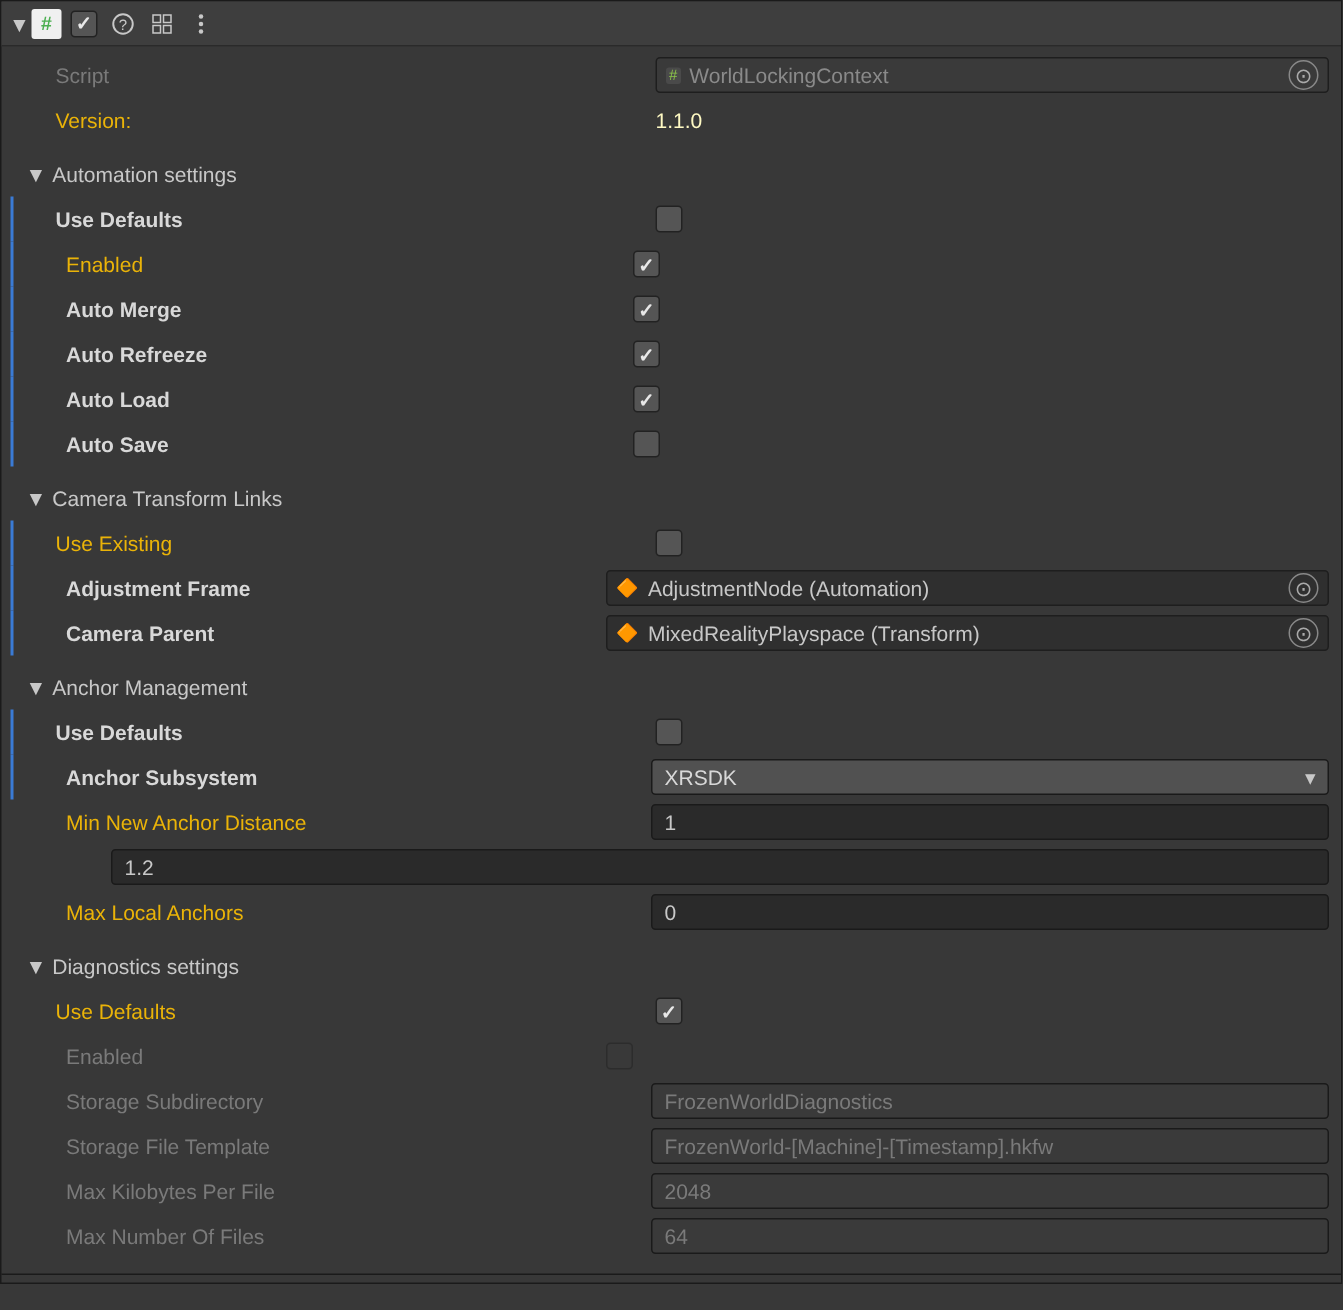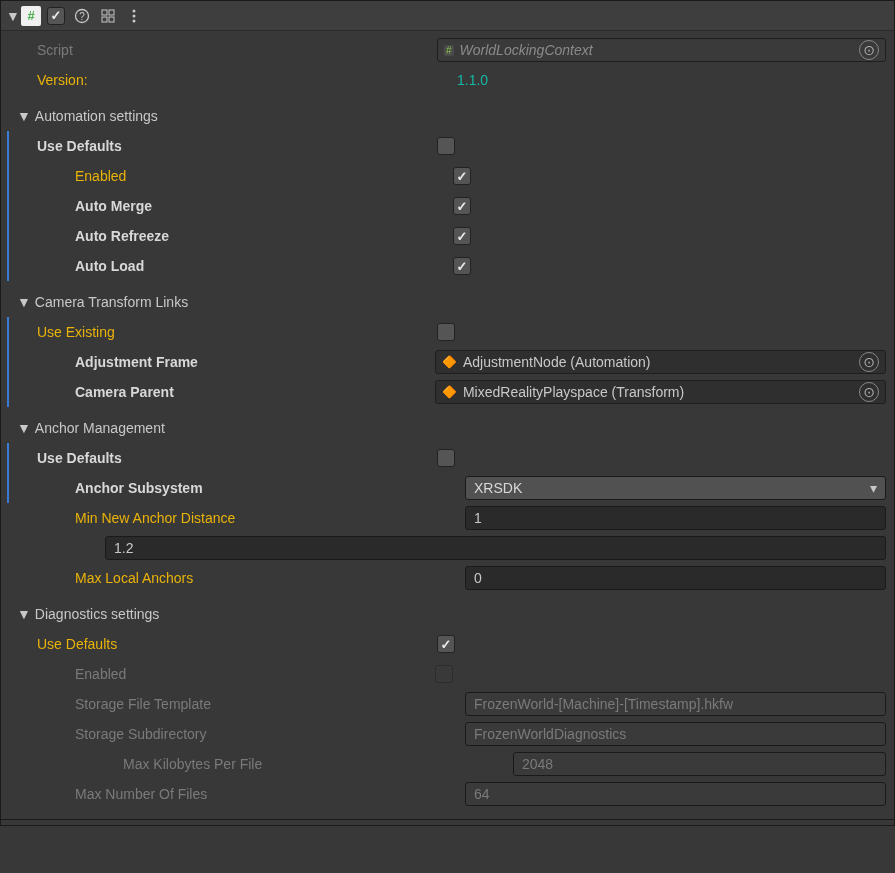--- a/index.html
+++ b/index.html
@@ -110,24 +110,23 @@
   }
   .row .label.bold { font-weight: 600; color: #d8d8d8; }
   .row .label.dim { color: #7a7a7a; }
   .row .value {
     flex: 1;
     padding-right: 8px;
     display: flex;
     align-items: center;
   }
   .indent-1 { padding-left: 36px; }
-  .indent-2 { padding-left: 74px; align-items: center; }
+  .indent-2 { padding-left: 43px; align-items: center; }
   .text-value {
-    color: #14b8a6;
-    margin-left: 20px;
+    color: #fef9c3;
   }
   .section-header {
     display: flex;
     align-items: center;
     height: 30px;
     padding-left: 16px;
     margin-top: 6px;
     cursor: pointer;
   }
   .section-header .tri {
@@ -232,21 +231,21 @@
     </div>
   </div>
 
   <div class="body">
 
     <div class="row indent-1">
       <div class="label dim">Script</div>
       <div class="value">
         <div class="object-field" style="background:#3a3a3a;">
           <span class="obj-icon" style="background:#4a4a4a;border-radius:2px;padding:0 2px;font-size:10px;color:#8bc34a;">#</span>
-          <span style="color:#8a8a8a;font-style:italic;">WorldLockingContext</span>
+          <span style="color:#8a8a8a;">WorldLockingContext</span>
           <span class="picker"></span>
         </div>
       </div>
     </div>
 
     <div class="row indent-1">
       <div class="label">Version:</div>
       <div class="value text-value">1.1.0</div>
     </div>
 
@@ -280,20 +279,27 @@
       <div class="label bold" style="width:338px;">Auto Refreeze</div>
       <div class="value">
           <span class="checkbox checked"></span>
         </div>
     </div>
     <div class="row indent-2">
       <div class="left-stripe"></div>
       <div class="label bold" style="width:338px;">Auto Load</div>
       <div class="value">
           <span class="checkbox checked"></span>
+        </div>
+    </div>
+    <div class="row indent-2">
+      <div class="left-stripe"></div>
+      <div class="label bold" style="width:338px;">Auto Save</div>
+      <div class="value">
+          <span class="checkbox"></span>
         </div>
     </div>
 
     <div class="section-header">
       <span class="tri">▼</span>
       <span class="sh-label">Camera Transform Links</span>
     </div>
     <div class="row indent-1">
       <div class="left-stripe"></div>
       <div class="label">Use Existing</div>
@@ -378,37 +384,37 @@
           <span class="checkbox checked"></span>
         </div>
     </div>
     <div class="row indent-2">
       <div class="label dim" style="width:320px;">Enabled</div>
       <div class="value">
           <span class="checkbox disabled"></span>
         </div>
     </div>
     <div class="row indent-2">
+      <div class="label dim" style="width:320px;">Storage Subdirectory</div>
+      <div class="value">
+        <div class="text-field disabled">
+          <span>FrozenWorldDiagnostics</span>
+        </div>
+      </div>
+    </div>
+    <div class="row indent-2">
       <div class="label dim" style="width:320px;">Storage File Template</div>
       <div class="value">
         <div class="text-field disabled">
           <span>FrozenWorld-[Machine]-[Timestamp].hkfw</span>
         </div>
       </div>
     </div>
     <div class="row indent-2">
-      <div class="label dim" style="width:320px;">Storage Subdirectory</div>
-      <div class="value">
-        <div class="text-field disabled">
-          <span>FrozenWorldDiagnostics</span>
-        </div>
-      </div>
-    </div>
-    <div class="row indent-2">
-      <div class="label dim" style="width:320px;margin-left:48px;">Max Kilobytes Per File</div>
+      <div class="label dim" style="width:320px;">Max Kilobytes Per File</div>
       <div class="value">
         <div class="num-field disabled">
           <span>2048</span>
         </div>
       </div>
     </div>
     <div class="row indent-2">
       <div class="label dim" style="width:320px;">Max Number Of Files</div>
       <div class="value">
         <div class="num-field disabled">

